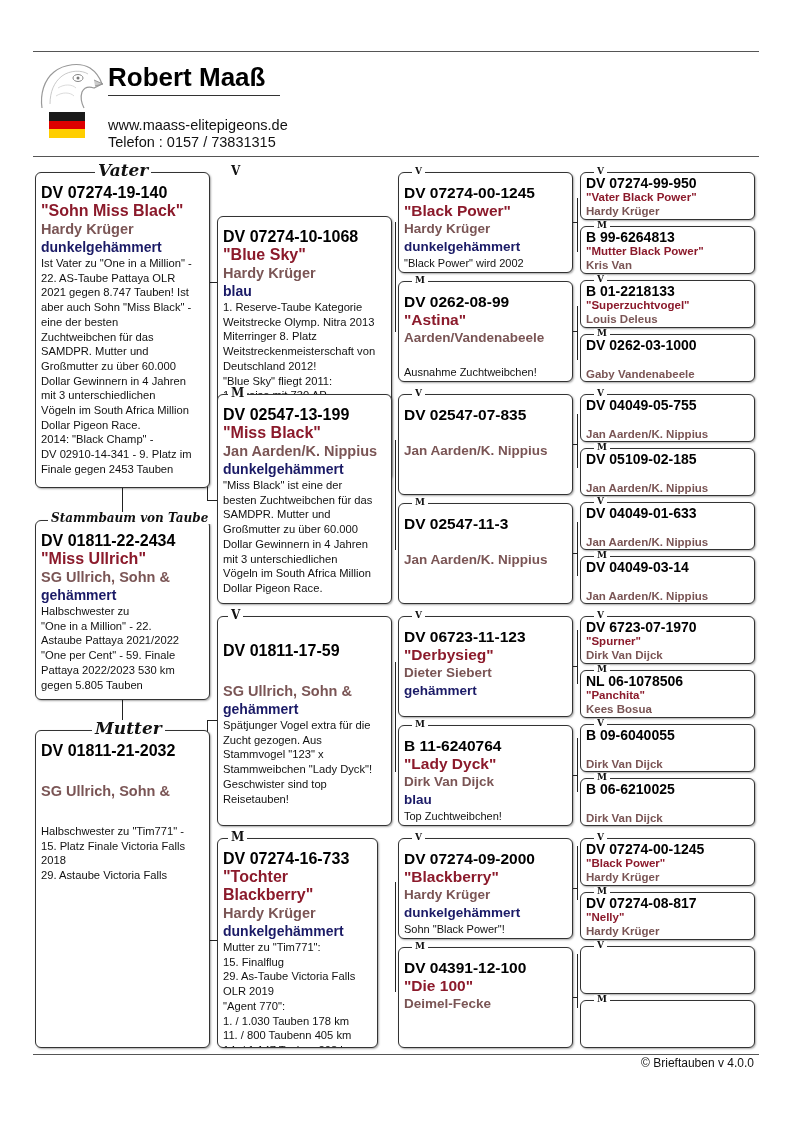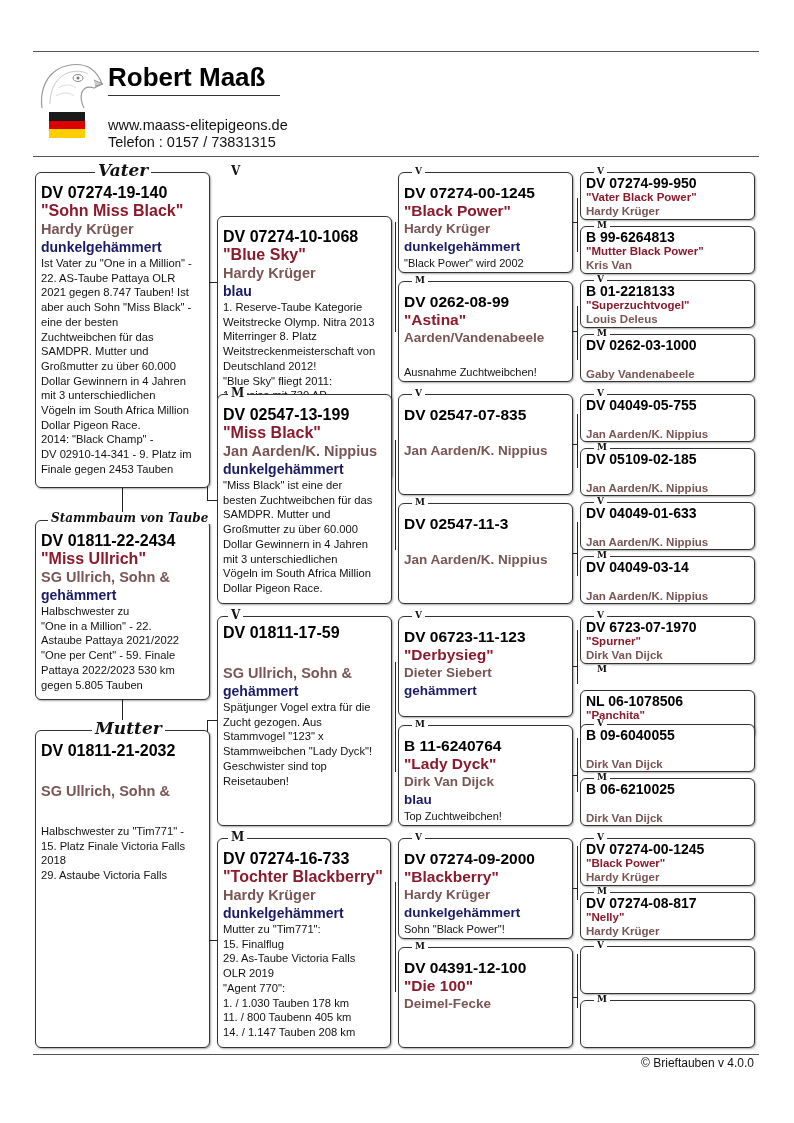--- a/index.html
+++ b/index.html
@@ -177,34 +177,34 @@
 SAMDPR. Mutter und
 Großmutter zu über 60.000
 Dollar Gewinnern in 4 Jahren
 mit 3 unterschiedlichen
 Vögeln im South Africa Million
 Dollar Pigeon Race.</div>
 </div>
 <div class="lbl sm" style="left:228px; top:387px; font-size:12px;">M</div>
 
 <div class="box c2" style="left:217px; top:616px; width:175px; height:210px;">
-  <div class="ring" style="margin-top:2px;">DV 01811-17-59</div>
+  <div class="ring" style="margin-top:20px;">DV 01811-17-59</div>
   <span class="spacer"></span>
   <div class="breeder" style="margin-top:4px;">SG Ullrich, Sohn &amp;</div>
   <div class="color">gehämmert</div>
   <div class="notes">Spätjunger Vogel extra für die
 Zucht gezogen. Aus
 Stammvogel "123" x
 Stammweibchen "Lady Dyck"!
 Geschwister sind top
 Reisetauben!</div>
 </div>
 <div class="lbl sm" style="left:228px; top:609px; font-size:12px;">V</div>
 
-<div class="box c2" style="left:217px; top:838px; width:174px; height:210px;">
+<div class="box c2" style="left:217px; top:838px; width:161px; height:210px;">
   <div class="ring" style="margin-top:6px;">DV 07274-16-733</div>
   <div class="name">"Tochter Blackberry"</div>
   <div class="breeder">Hardy Krüger</div>
   <div class="color">dunkelgehämmert</div>
   <div class="notes">Mutter zu "Tim771":
 15. Finalflug
 29. As-Taube Victoria Falls
 OLR 2019
 "Agent 770":
 1. / 1.030 Tauben 178 km
@@ -332,21 +332,21 @@
 </div>
 <div class="lbl sm" style="left:594px; top:551px;">M</div>
 
 <div class="box c4" style="left:580px; top:616px; width:175px; height:48px;">
   <div class="ring">DV 6723-07-1970</div>
   <div class="name">"Spurner"</div>
   <div class="breeder">Dirk Van Dijck</div>
 </div>
 <div class="lbl sm" style="left:594px; top:611px;">V</div>
 
-<div class="box c4" style="left:580px; top:670px; width:175px; height:48px;margin-top:20px;">
+<div class="box c4" style="left:580px; top:670px; width:175px; height:48px;">
   <div class="ring">NL 06-1078506</div>
   <div class="name">"Panchita"</div>
   <div class="breeder">Kees Bosua</div>
 </div>
 <div class="lbl sm" style="left:594px; top:665px;">M</div>
 
 <div class="box c4" style="left:580px; top:724px; width:175px; height:48px;">
   <div class="ring">B 09-6040055</div>
   <span class="spacer-sm"></span>
   <div class="breeder">Dirk Van Dijck</div>

